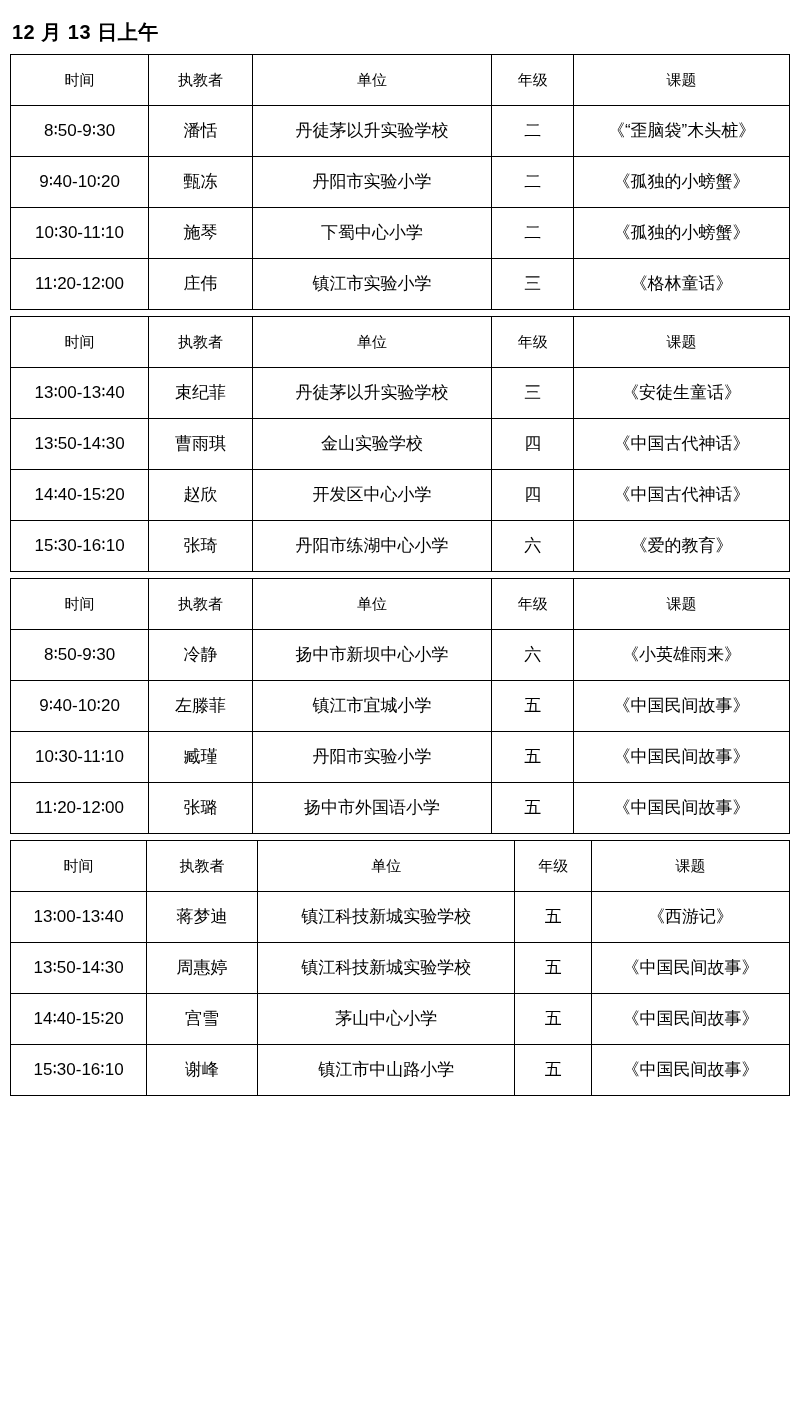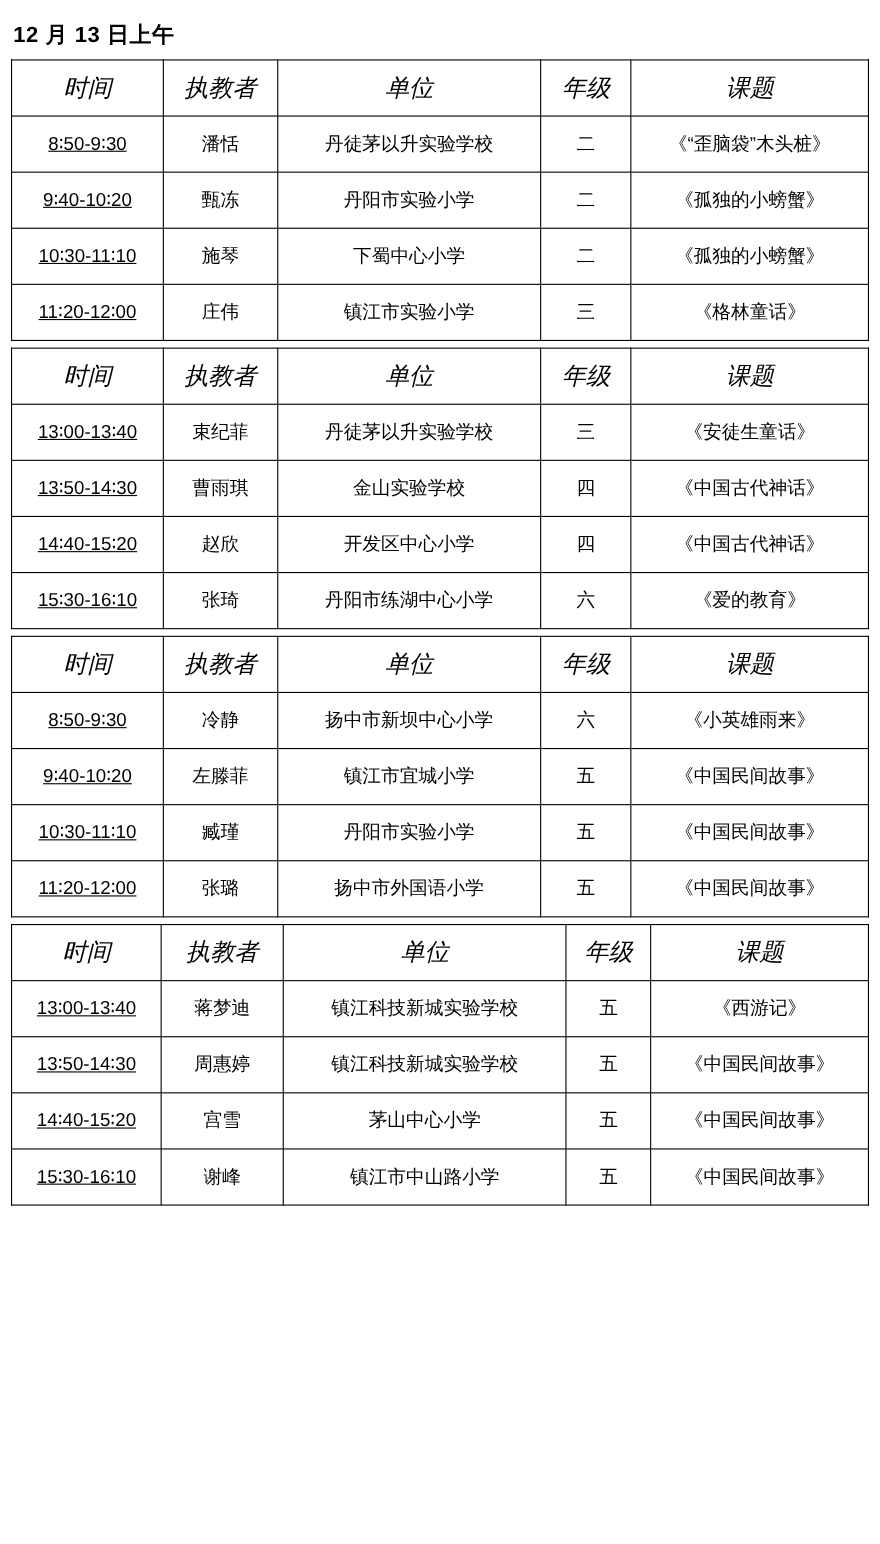--- a/index.html
+++ b/index.html
@@ -42,40 +42,38 @@
     text-align: center;
     vertical-align: middle;
     font-size: 17px;
     font-weight: normal;
     padding: 0;
     height: 50px;
     line-height: 1.25;
     white-space: nowrap;
   }
   table.sched th {
-    font-size: 22px;
-    font-style: italic;
+    font-size: 15px;
   }
   .col-time   { width: 128px; }
   .col-teacher{ width: 96px; }
   .col-unit   { width: 222px; }
   .col-grade  { width: 76px; }
   .col-topic  { width: 200px; }
 
   
   .sched.variant .col-time   { width: 128px; }
   .sched.variant .col-teacher{ width: 104px; }
   .sched.variant .col-unit   { width: 242px; }
   .sched.variant .col-grade  { width: 72px; }
   .sched.variant .col-topic  { width: 186px; }
 
   .time-cell {
     font-family: "Liberation Sans", "DejaVu Sans", sans-serif;
     letter-spacing: 0px;
-    text-decoration: underline;
   }
 </style>
 </head>
 <body>
 
 <div class="page">
 
   <div class="section">
     <div class="section-title">12 月 13 日上午</div>
     <table class="sched">

